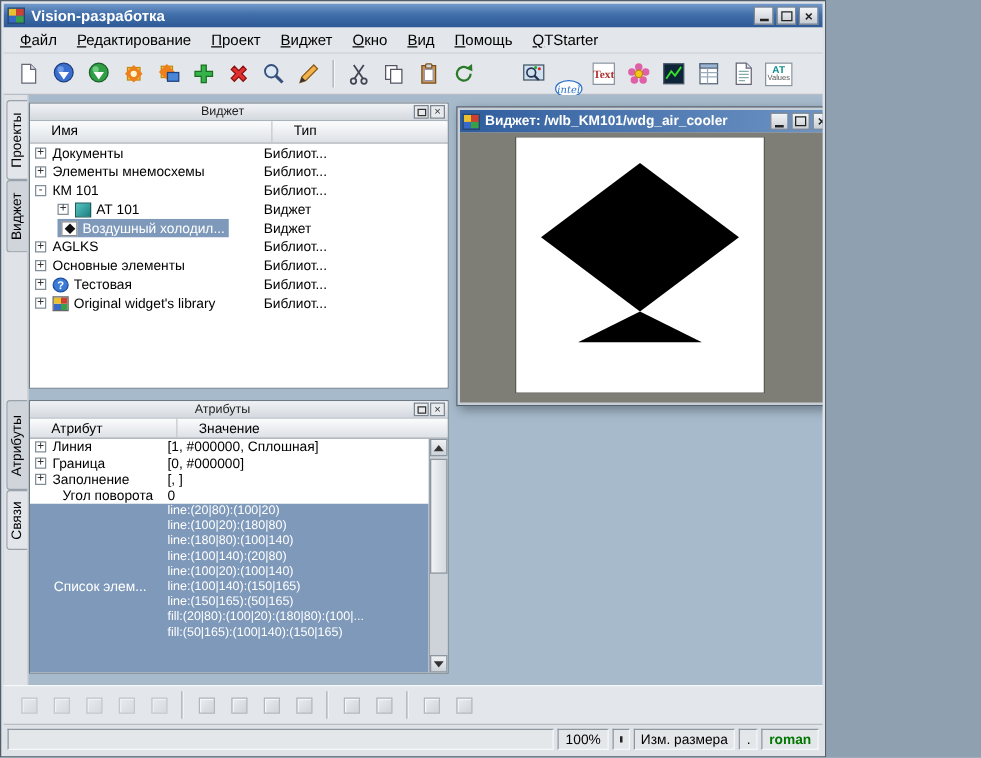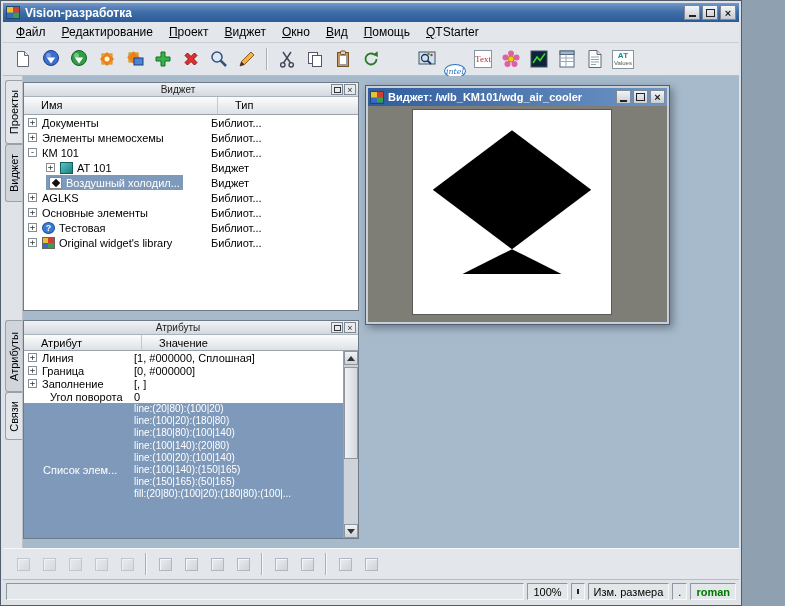--- a/index.html
+++ b/index.html
@@ -1,18 +1,18 @@
 <!DOCTYPE html>
 <html><head>
 <meta charset="utf-8">
 <style>
   *{margin:0;padding:0;box-sizing:border-box;}
   html,body{width:785px;height:606px;overflow:hidden;}
   body{font-family:"Liberation Sans","DejaVu Sans",sans-serif;font-size:12px;color:#000;background:#8fa0b0;}
-  .app{position:relative;width:742px;height:606px;background:#dfe2e6;border:1px solid #4f5d6c;padding:2px;display:flex;flex-direction:column;}
+  .app{position:relative;width:661px;height:606px;background:#dfe2e6;border:1px solid #4f5d6c;padding:2px;display:flex;flex-direction:column;}
 
   
   .titlebar{height:19px;flex:none;background:linear-gradient(180deg,#7299cb 0%,#416fa9 45%,#2d5a97 100%);display:flex;align-items:center;padding:0 3px;}
   .titlebar .title{color:#fff;font-weight:bold;font-size:12px;margin-left:5px;flex:1;white-space:nowrap;}
   .appicon{width:14px;height:13px;flex:none;border:1px solid #24466f;
     background-image:linear-gradient(90deg,#e8c030 50%,#d04030 50%),linear-gradient(90deg,#3868c8 50%,#38a048 50%);
     background-size:100% 50%;background-position:0 0,0 100%;background-repeat:no-repeat;}
   .wbtn{width:16px;height:15px;margin-left:2px;flex:none;background:linear-gradient(180deg,#f4f6f8,#c6cbd2);border:1px solid #7e8895;display:flex;align-items:center;justify-content:center;}
   .glyph-min::before{content:"";display:block;width:7px;height:2px;background:#222;margin-top:7px;}
   .glyph-max::before{content:"";display:block;width:7px;height:6px;border:1px solid #222;}
@@ -24,21 +24,21 @@
   .menu-item::first-letter{text-decoration:underline;}
 
   
   .toolbar{height:33px;flex:none;display:flex;align-items:center;padding:0 6px;background:#e3e6ea;border-bottom:1px solid #b7bdc5;}
   .tbtn{width:28px;height:28px;flex:none;display:flex;align-items:center;justify-content:center;}
   .tsep{width:2px;height:22px;flex:none;border-left:1px solid #a8afb8;border-right:1px solid #f5f7f9;margin:0 5px;}
   .tgap{width:28px;flex:none;}
   .ico-intel{width:22px;height:14px;border:1px solid #2a72c8;border-radius:50%;display:flex;align-items:center;justify-content:center;background:#fff;margin-top:24px;}
   .intel-txt{font-style:italic;font-size:8px;color:#2a72c8;font-family:"DejaVu Serif",serif;}
   .ico-text{width:18px;height:18px;background:#fff;border:1px solid #8894a0;display:flex;align-items:center;justify-content:center;}
-  .text-txt{font-family:"Liberation Serif",serif;font-weight:normal;font-size:9px;color:#b03030;font-style:normal;text-align:right;}
+  .text-txt{font-family:"Liberation Serif",serif;font-weight:bold;font-size:9px;color:#b03030;font-style:normal;text-align:right;}
   .ico-atv{width:22px;height:19px;background:#fff;border:1px solid #8894a0;display:flex;flex-direction:column;align-items:center;justify-content:center;}
   .ico-atv b{color:#0e8f8f;font-size:8px;line-height:8px;}
   .ico-atv i{font-style:normal;font-size:6px;line-height:6px;color:#555;}
 
   
   .main{position:relative;flex:1;background:#a6bacc;overflow:hidden;}
   .tabstrip{position:absolute;left:0;top:0;width:20px;height:100%;background:#dfe2e6;border-right:1px solid #bcc2c9;}
   .vtab{position:absolute;left:2px;width:17px;background:#e2e5e9;border:1px solid #99a2ab;border-right:none;border-radius:3px 0 0 3px;display:flex;align-items:center;justify-content:center;}
   .vtab.active{background:#cfd5db;}
   .vtab span{writing-mode:vertical-rl;transform:rotate(180deg);font-size:11px;white-space:nowrap;}
@@ -455,20 +455,21 @@
           <div class="elem-name"><span>Список элем...</span></div>
           <div class="elem-lines">
             <div class="eline">line:(20|80):(100|20)</div>
             <div class="eline">line:(100|20):(180|80)</div>
             <div class="eline">line:(180|80):(100|140)</div>
             <div class="eline">line:(100|140):(20|80)</div>
             <div class="eline">line:(100|20):(100|140)</div>
             <div class="eline">line:(100|140):(150|165)</div>
             <div class="eline">line:(150|165):(50|165)</div>
             <div class="eline">fill:(20|80):(100|20):(180|80):(100|...</div>
+            <div class="eline">fill:(50|165):(100|140):(150|165)</div>
           </div>
         </div>
       </div>
       <div class="vscroll">
         <div class="sbtn up">
             <span class="arrow-up"></span>
           </div>
         <div class="sthumb"></div>
         <div class="sbtn down">
             <span class="arrow-down"></span>

